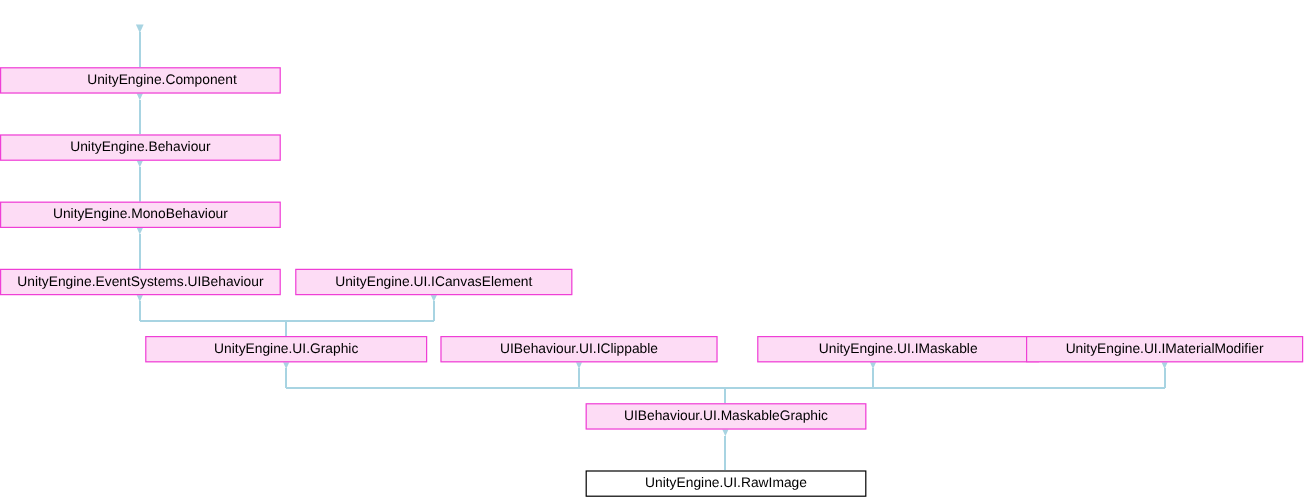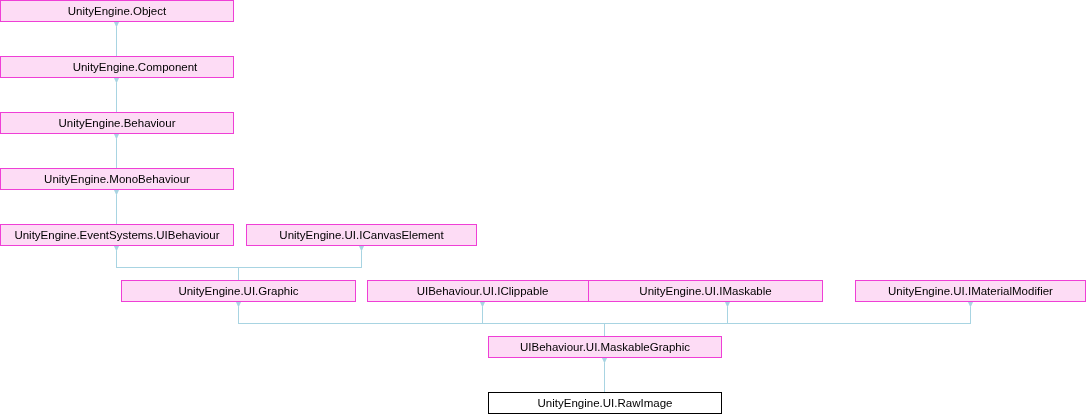--- a/index.html
+++ b/index.html
@@ -79,23 +79,20 @@
       <line x1="238.5" y1="323.5" x2="970.5" y2="323.5"></line>
       <line x1="238.5" y1="323.5" x2="238.5" y2="307" marker-end="url(#arrowhead)"></line>
       <line x1="482.5" y1="323.5" x2="482.5" y2="307" marker-end="url(#arrowhead)"></line>
       <line x1="727.5" y1="323.5" x2="727.5" y2="307" marker-end="url(#arrowhead)"></line>
       <line x1="970.5" y1="323.5" x2="970.5" y2="307" marker-end="url(#arrowhead)"></line>
 
       <line x1="604.5" y1="392" x2="604.5" y2="363" marker-end="url(#arrowhead)"></line>
     </g>
   </svg>
 
-  <div class="node klass" style="left:0px;  top:0px;   width:234px;">
-    <span class="label">UnityEngine.Object</span>
-  </div>
 
   <div class="node klass" style="left:0px;  top:56px;  width:234px;padding-left:36px;">
     <span class="label">UnityEngine.Component</span>
   </div>
 
   <div class="node klass" style="left:0px;  top:112px; width:234px;">
     <span class="label">UnityEngine.Behaviour</span>
   </div>
 
   <div class="node klass" style="left:0px;  top:168px; width:234px;">
@@ -111,21 +108,21 @@
   </div>
 
   <div class="node klass" style="left:121px; top:280px; width:235px;">
     <span class="label">UnityEngine.UI.Graphic</span>
   </div>
 
   <div class="node klass" style="left:367px; top:280px; width:231px;">
     <span class="label">UIBehaviour.UI.IClippable</span>
   </div>
 
-  <div class="node klass" style="left:588px; top:280px; width:235px;">
+  <div class="node klass" style="left:631px; top:280px; width:235px;">
     <span class="label">UnityEngine.UI.IMaskable</span>
   </div>
 
   <div class="node klass" style="left:855px; top:280px; width:231px;">
     <span class="label">UnityEngine.UI.IMaterialModifier</span>
   </div>
 
   <div class="node klass" style="left:488px; top:336px; width:234px;">
     <span class="label">UIBehaviour.UI.MaskableGraphic</span>
   </div>

